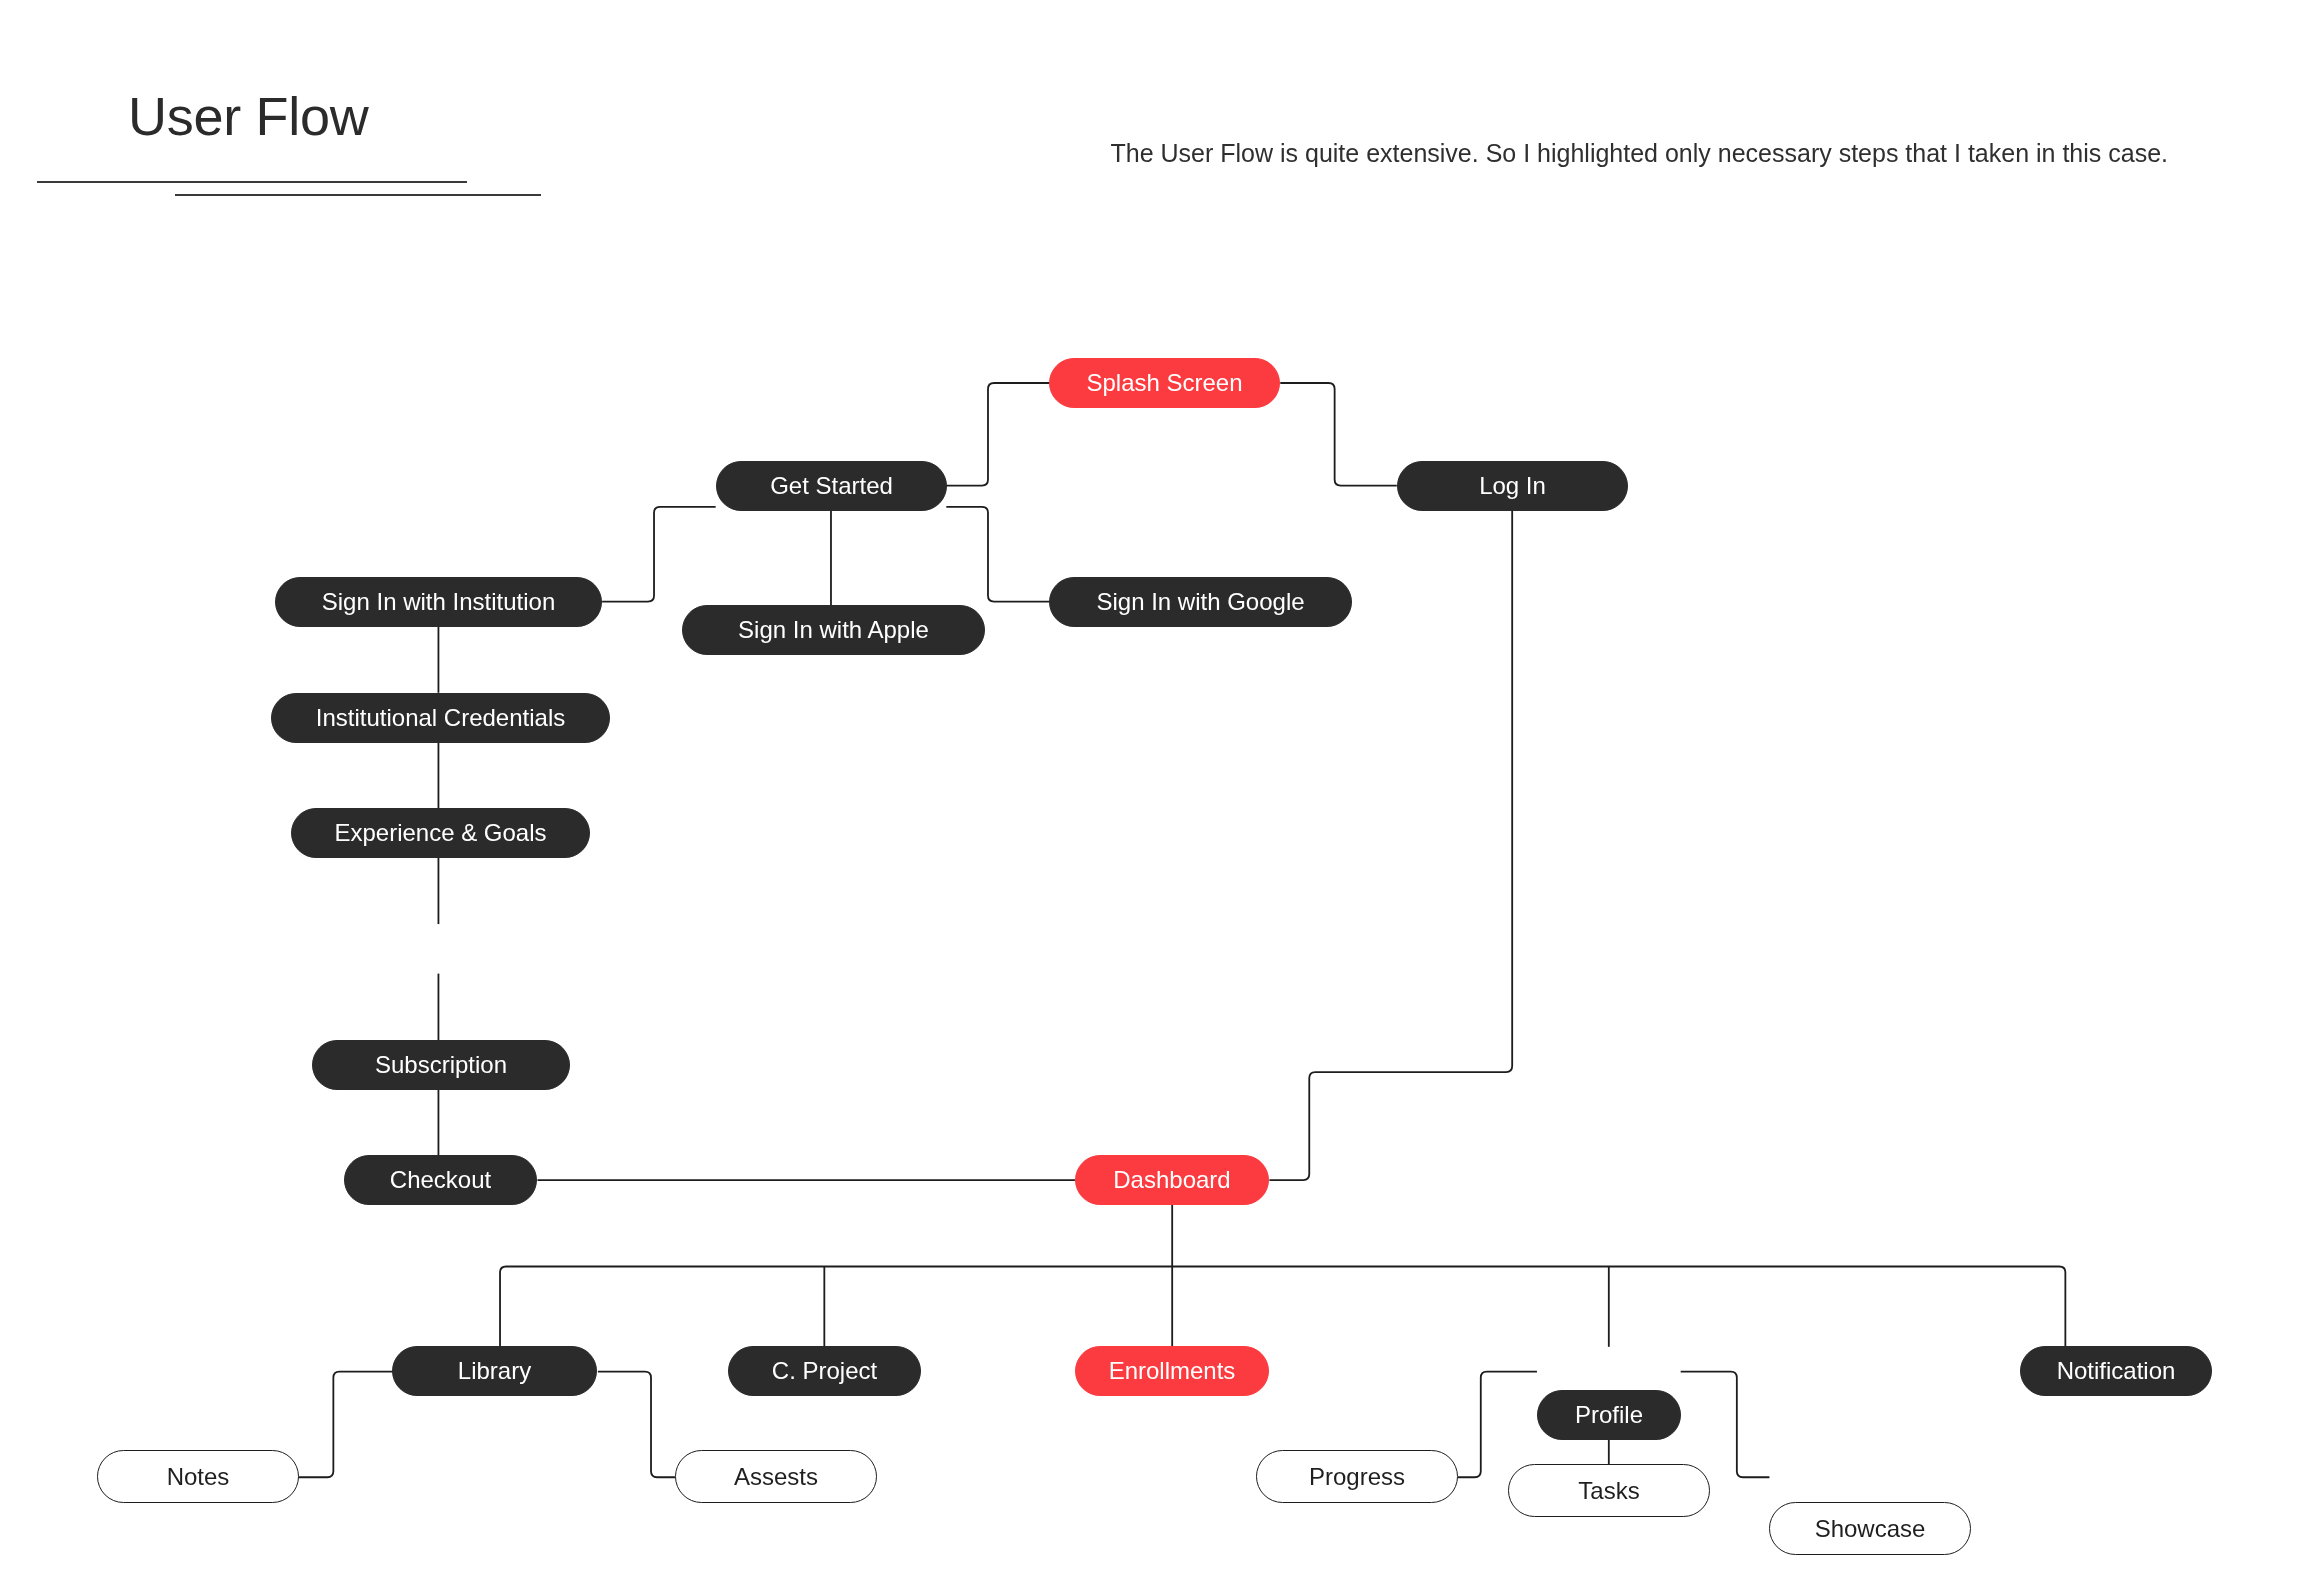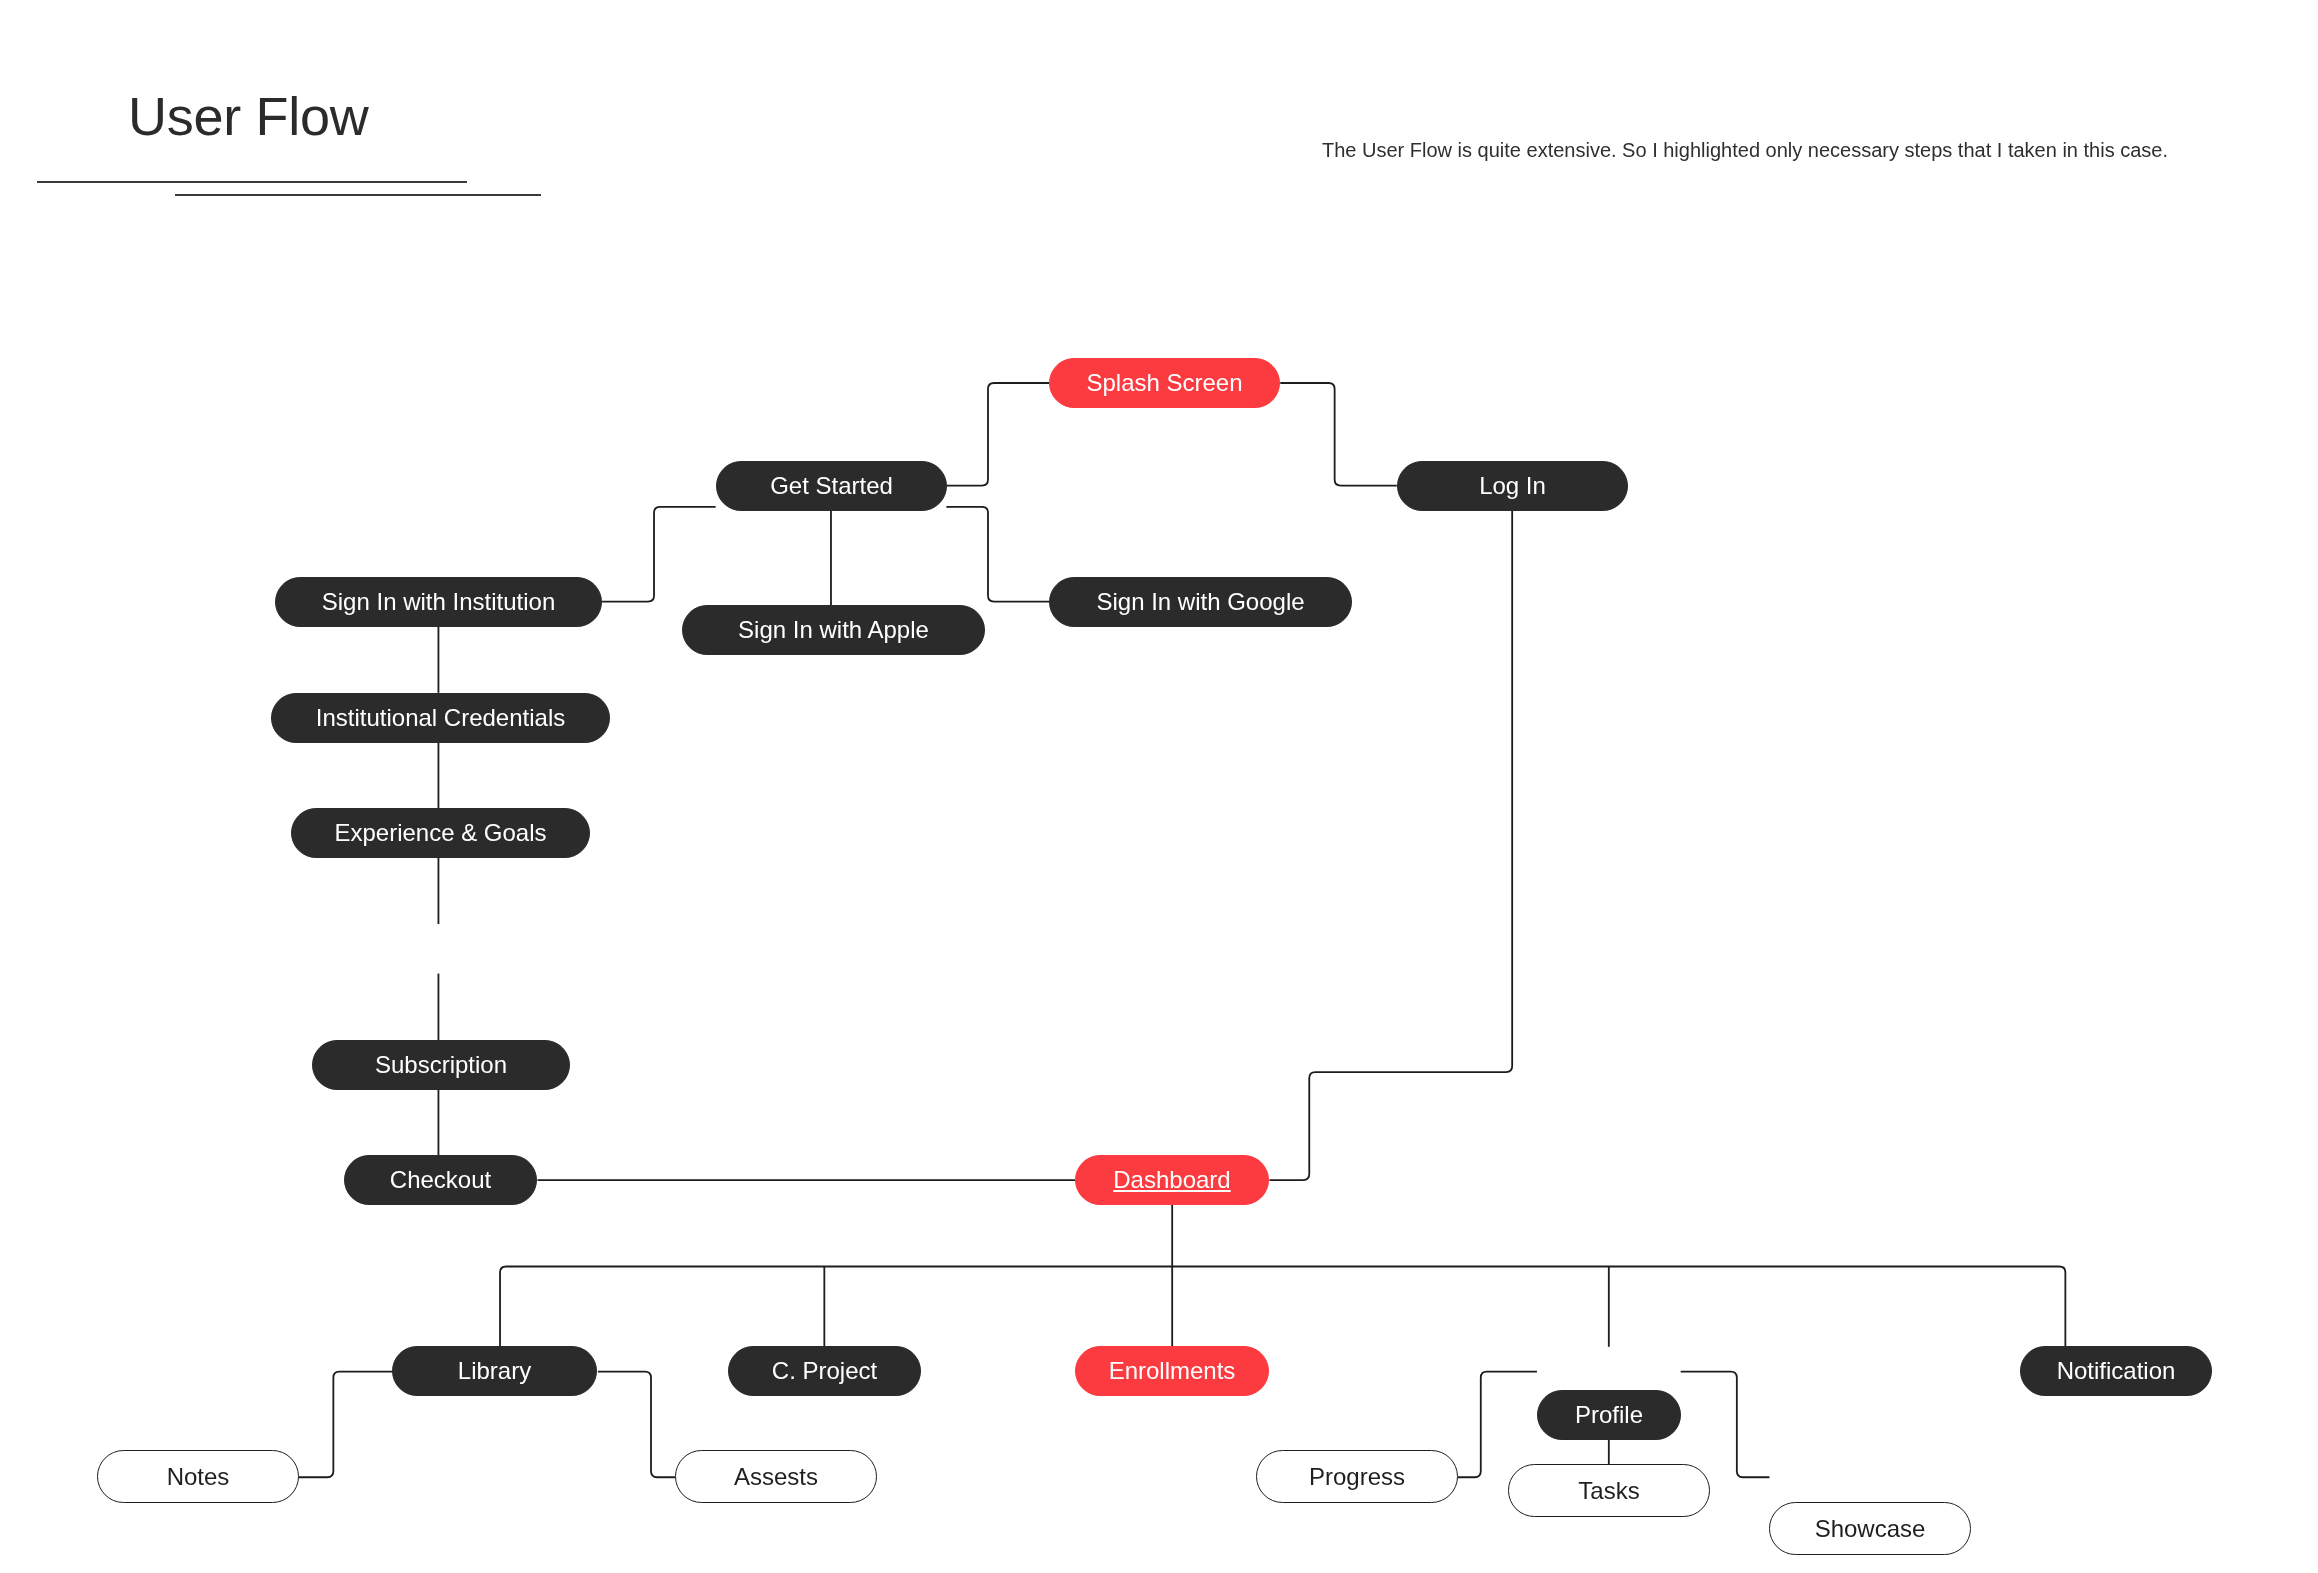--- a/index.html
+++ b/index.html
@@ -37,21 +37,21 @@
   }
   #title-rule-1 { left: 37px;  top: 181px; width: 430px; }
   #title-rule-2 { left: 175px; top: 194px; width: 366px; }
 
   #intro-text {
     position: absolute;
     right: 151px;
     top: 136px;
     width: 1268px;
     text-align: right;
-    font-size: 20px;
+    font-size: 25px;
     line-height: 1.42;
     color: #2f2f2f;
   }
 
   
   #edges {
     position: absolute;
     left: 0;
     top: 0;
     width: 2319px;
@@ -147,21 +147,21 @@
   <div class="node red" style="left:1049px; top:358px;  width:231px; height:50px;">Splash Screen</div>
   <div class="node dark" style="left:716px; top:461px;  width:231px; height:50px;">Get Started</div>
   <div class="node dark" style="left:1397px; top:461px;  width:231px; height:50px;">Log In</div>
   <div class="node dark" style="left:275px;  top:577px;  width:327px; height:50px;">Sign In with Institution</div>
   <div class="node dark" style="left:682px; top:605px; width:303px; height:50px;">Sign In with Apple</div>
   <div class="node dark" style="left:1049px; top:577px;  width:303px; height:50px;">Sign In with Google</div>
   <div class="node dark" style="left:291px;  top:808px; width:299px; height:50px;">Experience &amp; Goals</div>
   <div class="node dark" style="left:271px; top:693px; width:339px; height:50px;">Institutional Credentials</div>
   <div class="node dark" style="left:312px;  top:1040px; width:258px; height:50px;">Subscription</div>
   <div class="node dark" style="left:344px;  top:1155px; width:193px; height:50px;">Checkout</div>
-  <div class="node red" style="left:1075px; top:1155px; width:194px; height:50px;text-decoration:underline;">Dashboard</div>
+  <div class="node red" style="left:1075px; top:1155px; width:194px; height:50px;">Dashboard</div>
   <div class="node dark" style="left:392px;  top:1346px; width:205px; height:50px;">Library</div>
   <div class="node dark" style="left:728px; top:1346px; width:193px; height:50px;">C. Project</div>
   <div class="node red" style="left:1075px; top:1346px; width:194px; height:50px;">Enrollments</div>
   <div class="node dark" style="left:1537px; top:1346px; width:144px; height:50px;margin-top:44px;">Profile</div>
   <div class="node dark" style="left:2020px; top:1346px; width:192px; height:50px;">Notification</div>
   <div class="node light" style="left:97px;  top:1450px; width:202px; height:53px;">Notes</div>
   <div class="node light" style="left:675px; top:1450px; width:202px; height:53px;">Assests</div>
   <div class="node light" style="left:1256px; top:1450px; width:202px; height:53px;">Progress</div>
   <div class="node light" style="left:1508px; top:1464px; width:202px; height:53px;">Tasks</div>
   <div class="node light" style="left:1769px; top:1502px; width:202px; height:53px;">Showcase</div>

